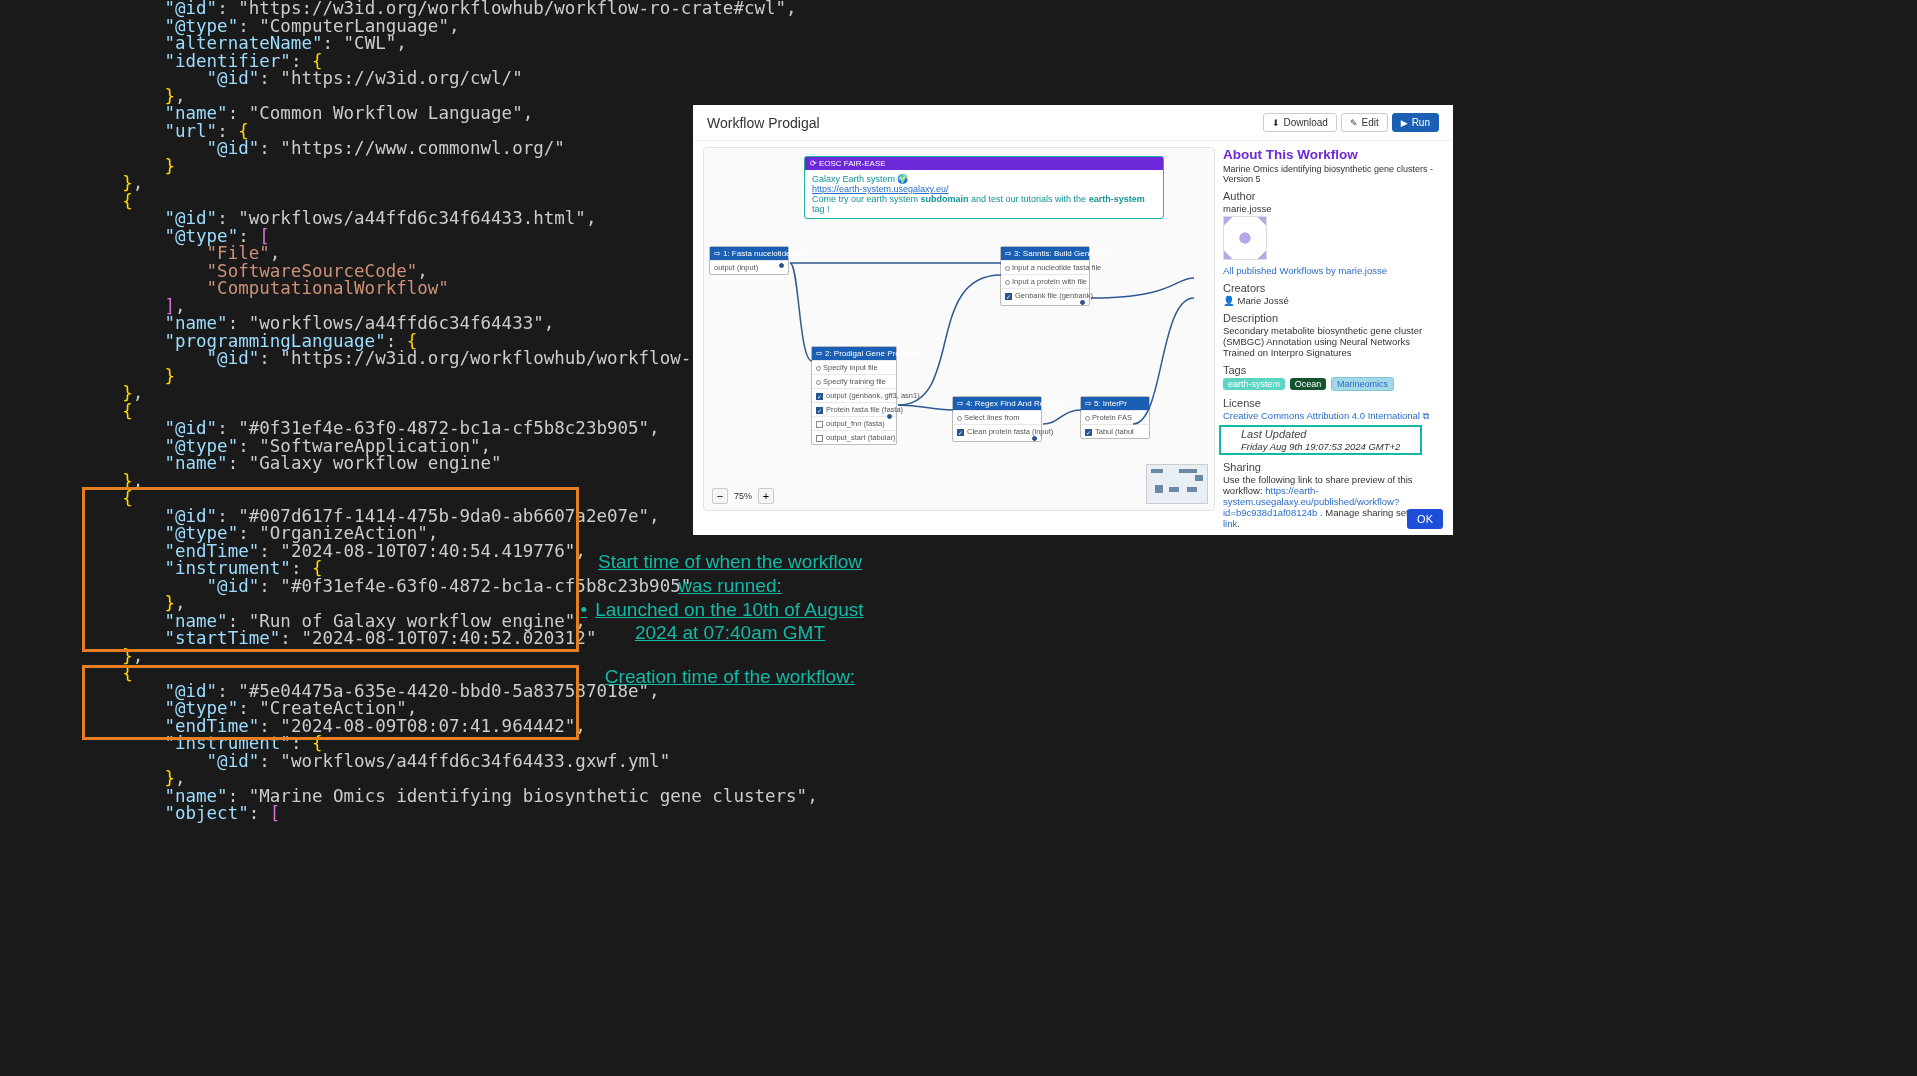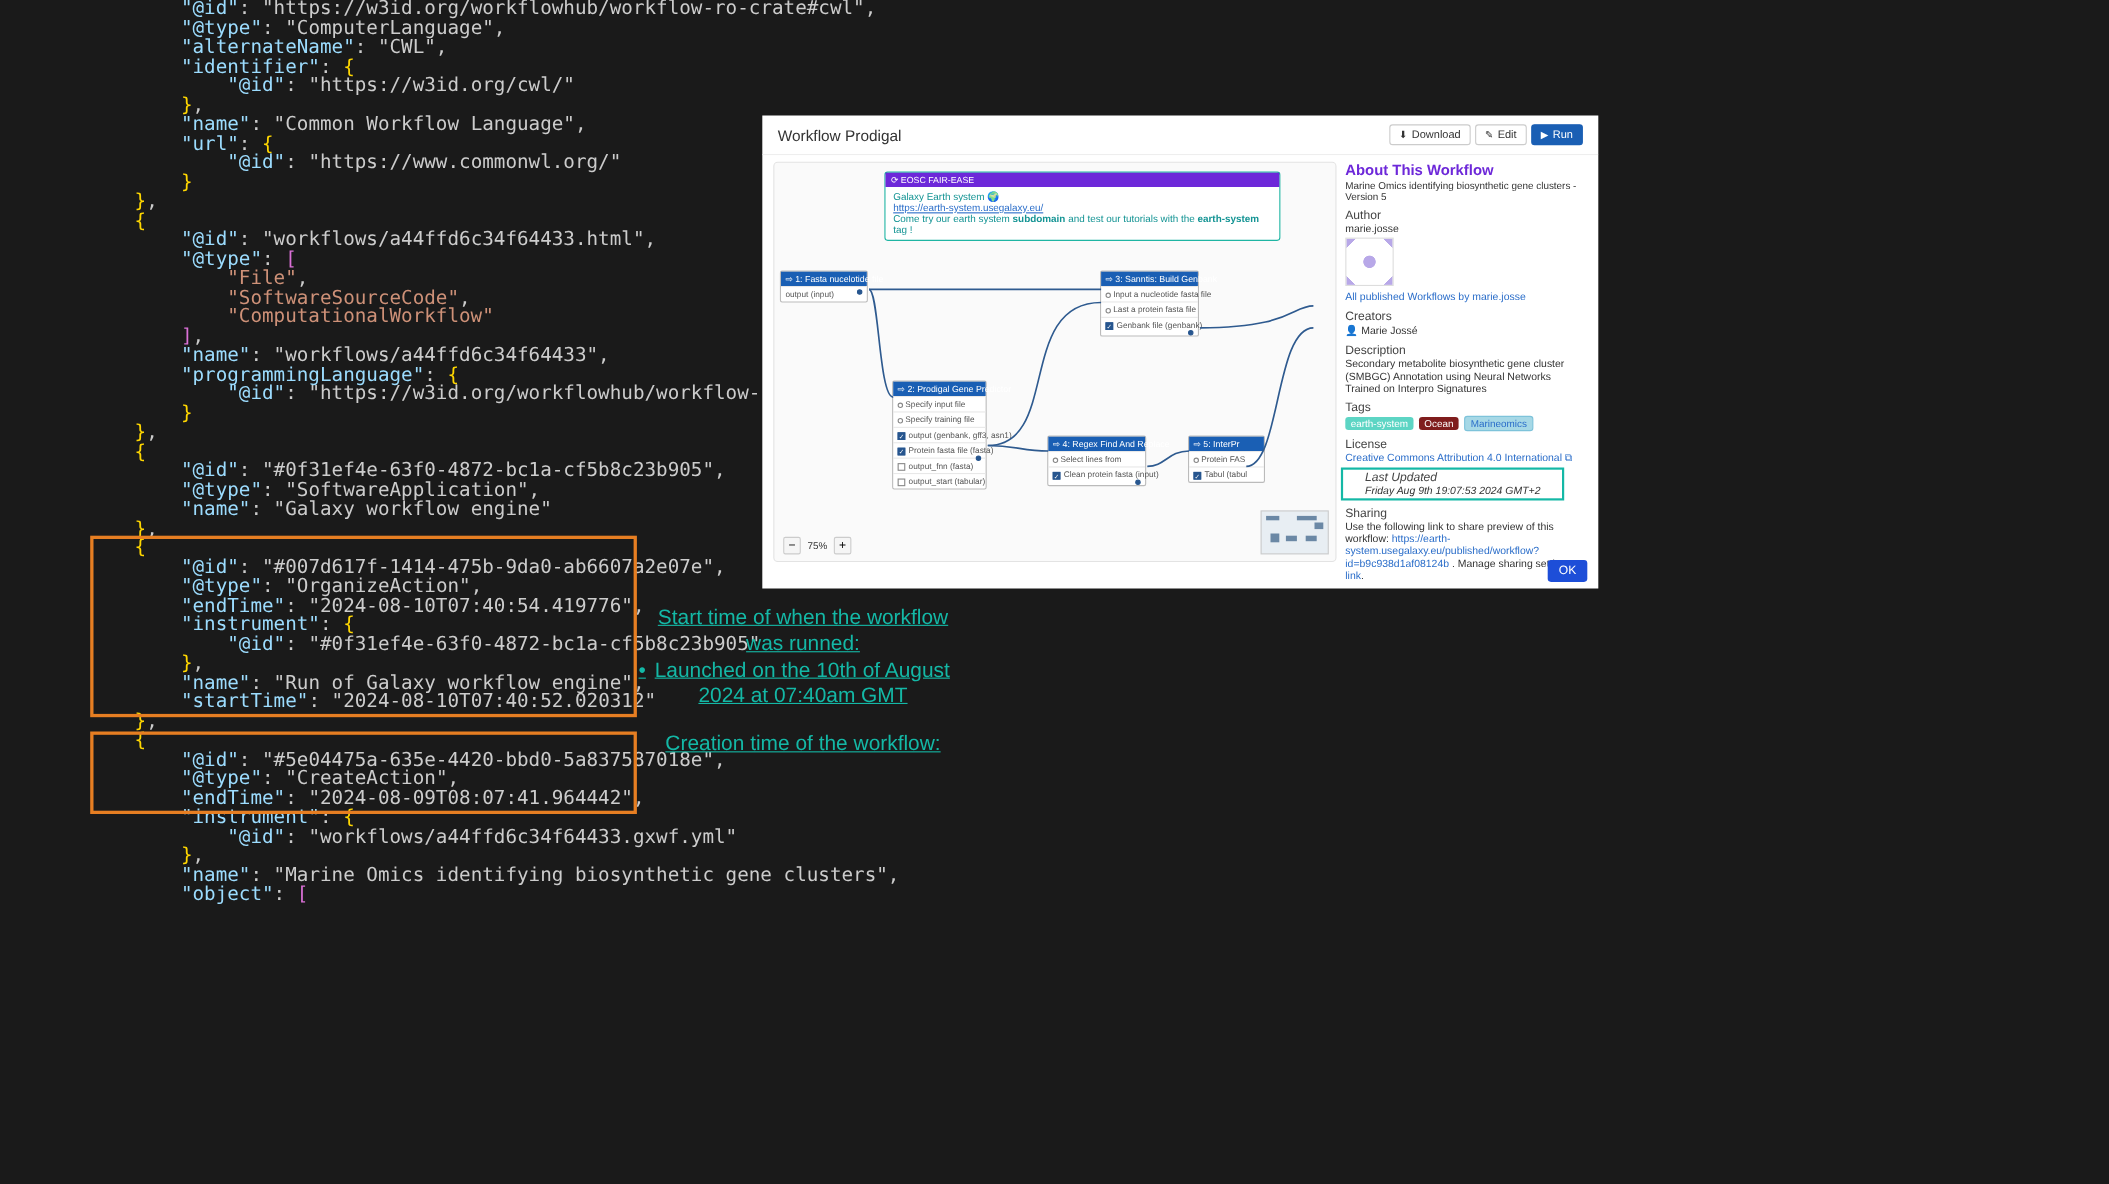--- a/index.html
+++ b/index.html
@@ -118,21 +118,21 @@
   .sidebar .val { color: #333; font-size: 9.5px; }
   .sidebar .link { color: #2a6dc9; }
   .sidebar .tag {
     display: inline-block;
     border-radius: 3px;
     padding: 1px 5px;
     font-size: 9px;
     margin-right: 2px;
   }
   .tag-es { background: #5dd5c4; color: #fff; }
-  .tag-oc { background: #7f1d1d; color: #fff; }
+  .tag-oc { background: #14532d; color: #fff; }
   .tag-mo { background: #a6d8e6; color: #2a6dc9; border: 1px solid #7ec3da; }
   .hl-small {
     border: 2px solid #14b8a6;
     display: inline-block;
     padding: 1px 20px;
     margin-left: -4px;
     font-style: italic;
   }
   .avatar {
     width: 44px; height: 44px;
@@ -348,21 +348,21 @@
         <div class="nrow"><span class="dot"></span><span>Specify training file</span></div>
         <div class="nrow"><span class="sq chk"></span><span>output (genbank, gff3, asn1)</span></div>
         <div class="nrow"><span class="sq chk"></span><span>Protein fasta file (fasta)</span><span class="dot dot-r"></span></div>
         <div class="nrow"><span class="sq"></span><span>output_fnn (fasta)</span></div>
         <div class="nrow"><span class="sq"></span><span>output_start (tabular)</span></div>
       </div>
 
       <div class="node" style="left:296px; top:98px; width:90px;">
         <div class="nhead">⇨ 3: Sanntis: Build Genbank</div>
         <div class="nrow"><span class="dot"></span><span>Input a nucleotide fasta file</span></div>
-        <div class="nrow"><span class="dot"></span><span>Last a protein fasta file</span></div>
+        <div class="nrow"><span class="dot"></span><span>Input a protein with file</span></div>
         <div class="nrow"><span class="sq chk"></span><span>Genbank file (genbank)</span><span class="dot dot-r"></span></div>
       </div>
 
       <div class="node" style="left:248px; top:248px; width:90px;">
         <div class="nhead">⇨ 4: Regex Find And Replace</div>
         <div class="nrow"><span class="dot"></span><span>Select lines from</span></div>
         <div class="nrow"><span class="sq chk"></span><span>Clean protein fasta (input)</span><span class="dot dot-r"></span></div>
       </div>
 
       <div class="node" style="left:376px; top:248px; width:52px;">

